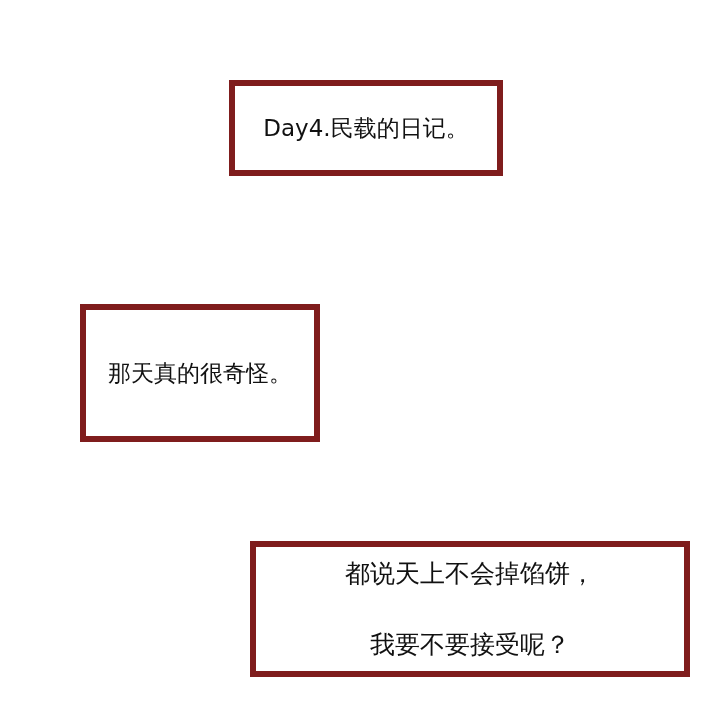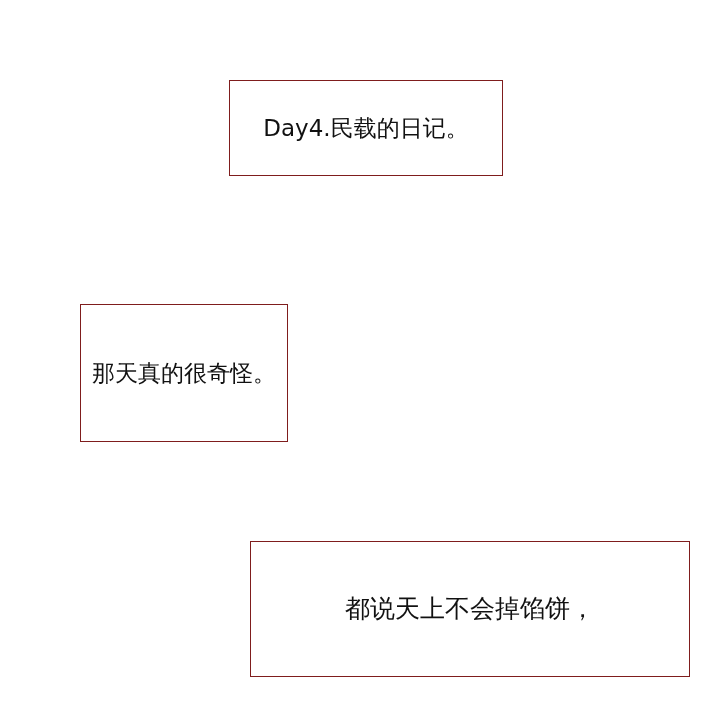--- a/index.html
+++ b/index.html
@@ -11,46 +11,47 @@
       width: 720px;
       height: 720px;
       position: relative;
       overflow: hidden;
       font-family: "DejaVu Sans", "Liberation Sans", sans-serif;
       color: #111111;
     }
     .caption-box {
       position: absolute;
       box-sizing: border-box;
-      border: 1px solid #7f1d1d;
+      border: 6px solid #7f1d1d;
       background: #ffffff;
       display: flex;
       align-items: center;
       justify-content: center;
       text-align: center;
     }
     .caption-text {
       font-size: 23px;
       line-height: 1.5;
       letter-spacing: 0px;
       white-space: pre-line;
     }
     #box-1 { left: 229px; top: 80px; width: 274px; height: 96px; }
-    #box-2 { left: 80px;  top: 304px; width: 208px; height: 138px; }
+    #box-2 { left: 80px;  top: 304px; width: 240px; height: 138px; }
     #box-3 { left: 250px; top: 541px; width: 440px; height: 136px; }
     #box-3 .caption-text { font-size: 25px; line-height: 1.42; }
   </style>
 </head>
 <body>
 
 <div class="caption-box" id="box-1">
   <div class="caption-text">Day4.民载的日记。</div>
 </div>
 
 <div class="caption-box" id="box-2">
   <div class="caption-text">那天真的很奇怪。</div>
 </div>
 
 <div class="caption-box" id="box-3">
   <div class="caption-text">
     <div>都说天上不会掉馅饼，</div>
+    <div>我要不要接受呢？</div>
   </div>
 </div>
 
 </body></html>

